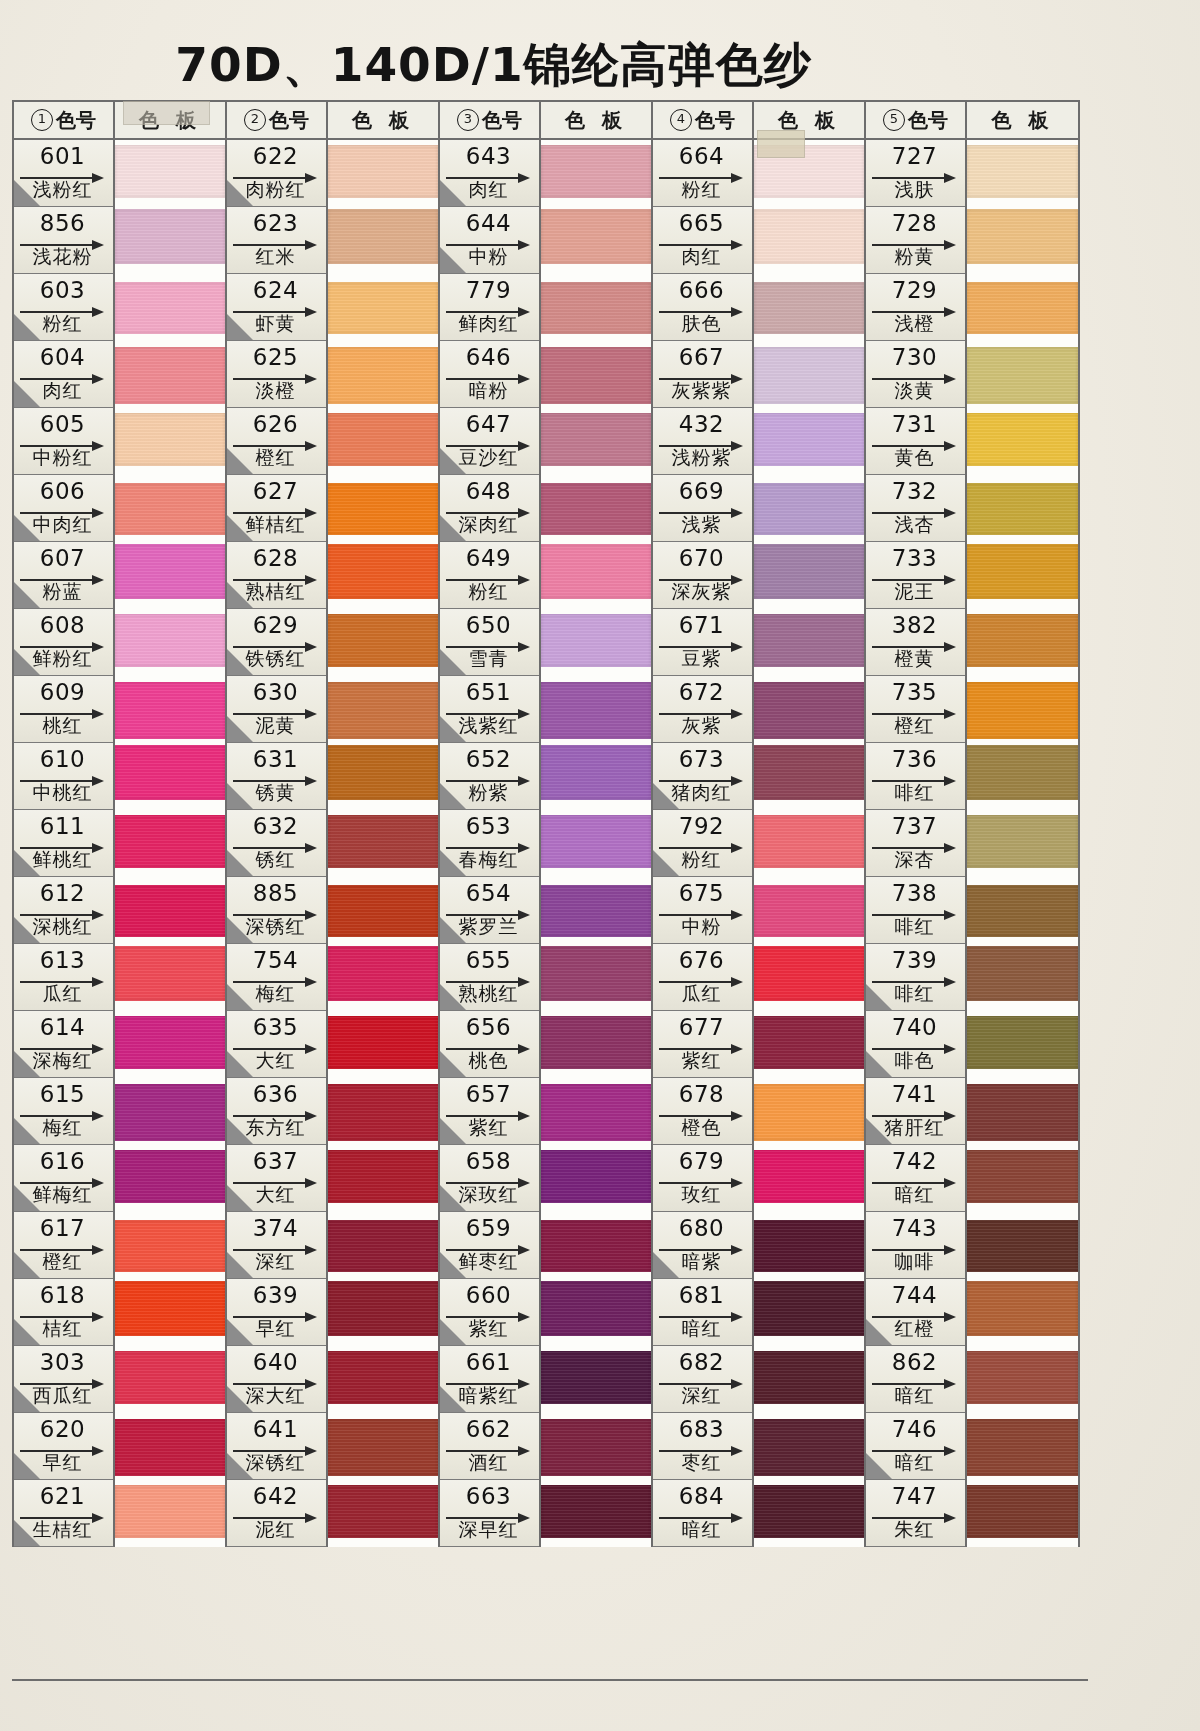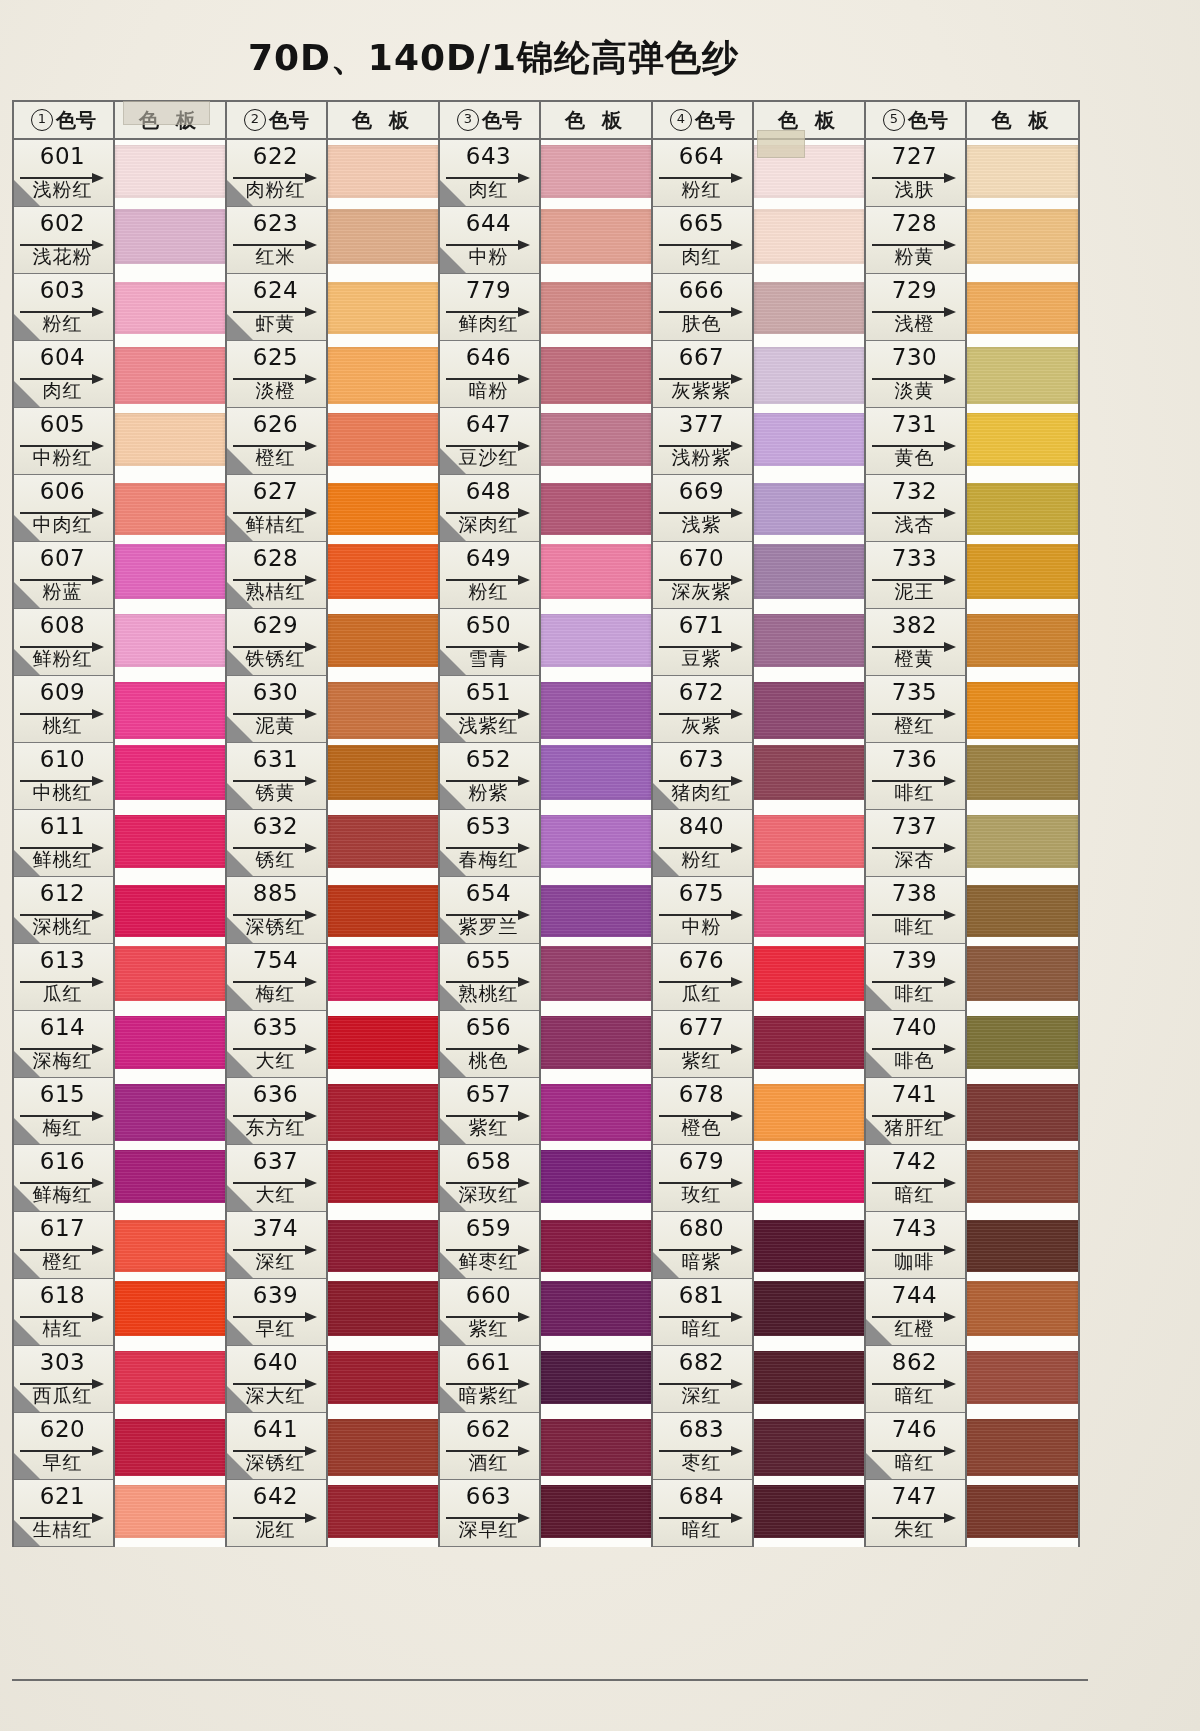--- a/index.html
+++ b/index.html
@@ -20,21 +20,21 @@
     inset: 0;
     background:
       radial-gradient(ellipse at 45% 35%, #f5f2ea 0%, #efebe1 55%, #e7e3d8 100%);
   }
   #page-title {
     position: absolute;
     top: 34px;
     left: 0;
     width: 987px;
     text-align: center;
-    font-size: 36px;
+    font-size: 47px;
     font-weight: 700;
     letter-spacing: 1px;
     color: #141414;
     font-family: "DejaVu Sans", "Liberation Sans", sans-serif;
   }
   #chart {
     position: absolute;
     left: 12px;
     top: 100px;
     width: 1076px;
@@ -216,21 +216,21 @@
         </div>
         <div class="cell tri">
           <div class="code">601</div>
           <div class="arrow">
             <span class="shaft"></span>
             <span class="head"></span>
           </div>
           <div class="name">浅粉红</div>
         </div>
         <div class="cell">
-          <div class="code">602</div>
+          <div class="code">856</div>
           <div class="arrow">
             <span class="shaft"></span>
             <span class="head"></span>
           </div>
           <div class="name">浅花粉</div>
         </div>
         <div class="cell tri">
           <div class="code">603</div>
           <div class="arrow">
             <span class="shaft"></span>
@@ -966,21 +966,21 @@
         </div>
         <div class="cell">
           <div class="code">667</div>
           <div class="arrow">
             <span class="shaft"></span>
             <span class="head"></span>
           </div>
           <div class="name">灰紫紫</div>
         </div>
         <div class="cell">
-          <div class="code">377</div>
+          <div class="code">432</div>
           <div class="arrow">
             <span class="shaft"></span>
             <span class="head"></span>
           </div>
           <div class="name">浅粉紫</div>
         </div>
         <div class="cell">
           <div class="code">669</div>
           <div class="arrow">
             <span class="shaft"></span>
@@ -1014,21 +1014,21 @@
         </div>
         <div class="cell tri">
           <div class="code">673</div>
           <div class="arrow">
             <span class="shaft"></span>
             <span class="head"></span>
           </div>
           <div class="name">猪肉红</div>
         </div>
         <div class="cell tri">
-          <div class="code">840</div>
+          <div class="code">792</div>
           <div class="arrow">
             <span class="shaft"></span>
             <span class="head"></span>
           </div>
           <div class="name">粉红</div>
         </div>
         <div class="cell">
           <div class="code">675</div>
           <div class="arrow">
             <span class="shaft"></span>

